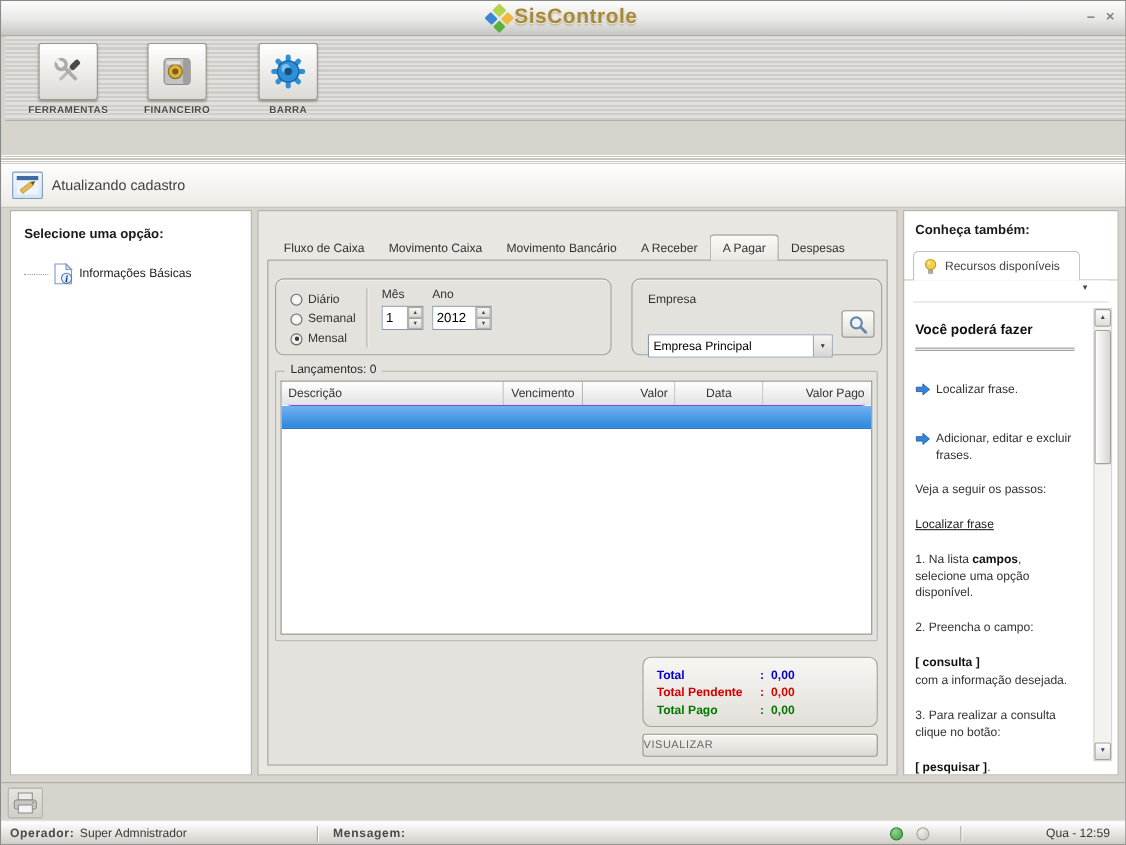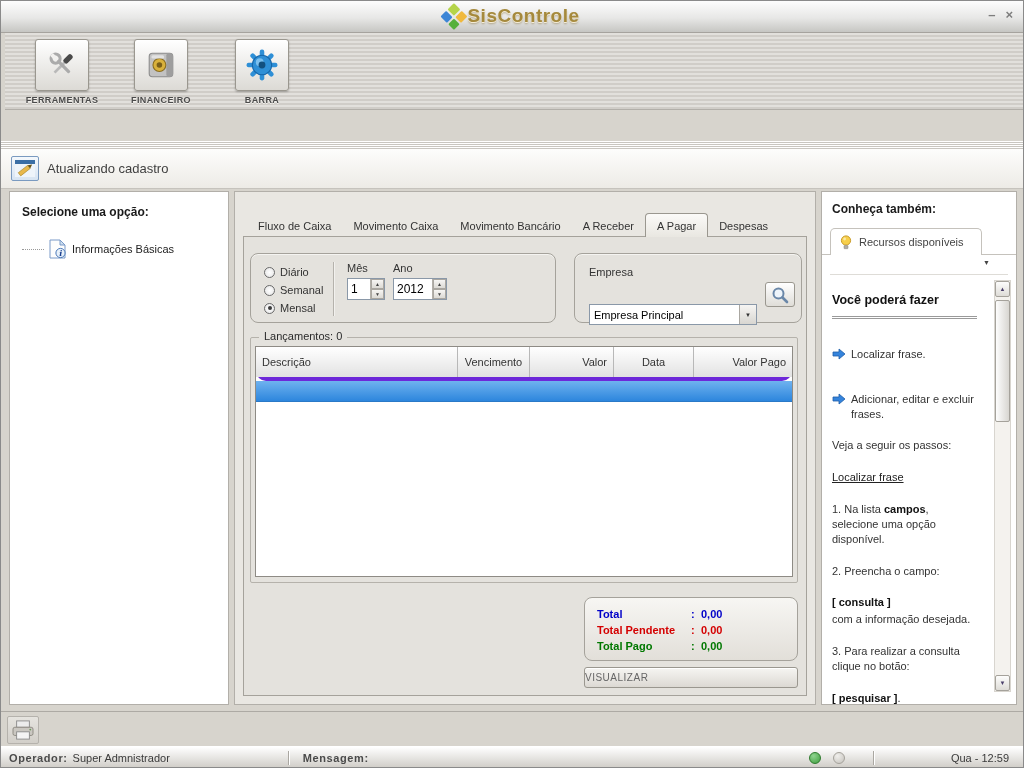--- a/index.html
+++ b/index.html
@@ -81,21 +81,21 @@
   .combo { position:absolute; left:14px; top:30px; width:168px; height:21px; display:flex; border:1px solid #8a98a8; background:#fff;margin-top:20px; }
   .combo-input { flex:1; border:none; outline:none; font-family:"Liberation Sans",sans-serif; font-size:11px; padding:0 4px; min-width:0; }
   .combo-arrow { width:17px; background:linear-gradient(#f6f5f3,#d8d6d1); border-left:1px solid #aaa7a1; font-size:6px; color:#333;
     display:flex; align-items:center; justify-content:center; }
   .search-btn { position:absolute; left:190px; top:28px; width:30px; height:25px; background:linear-gradient(#ffffff,#dfddd8);
     border:1px solid #9a978f; border-radius:3px; display:flex; align-items:center; justify-content:center; }
 
   .fieldset { position:absolute; left:6px; top:100px; width:548px; height:246px; border:1px solid #b5b2ab; border-radius:2px; }
   .legend { position:absolute; left:8px; top:-8px; background:#e4e2dd; padding:0 5px; font-size:11px; color:#2a2a2a; }
   .table-wrap { position:absolute; left:4px; top:8px; right:4px; bottom:5px; border:1px solid #8e8b85; background:#fff; overflow:hidden; }
-  .thead { display:flex; height:34px; border-bottom:4px solid #6d28d9;border-radius:10px; }
+  .thead { display:flex; height:22px; border-bottom:1px solid #6d28d9;border-radius:10px; }
   .th { background:linear-gradient(#ffffff,#e2e2e2); border-right:1px solid #b8b8b8; font-size:11px; color:#333;
     display:flex; align-items:center; padding:0 6px; }
   .th-desc{ width:202px; } .th-venc{ width:72px; justify-content:center; } .th-valor{ width:84px; justify-content:flex-end; }
   .th-data{ width:80px; justify-content:center; } .th-pago{ flex:1; justify-content:flex-end; border-right:none; }
   .sel-row { height:21px; background:linear-gradient(#6fb2ef,#2d86dd); border-bottom:1px solid #2a79c7; }
 
   .totals-box { position:absolute; left:340px; top:360px; width:214px; height:64px; border:1px solid #a5a29b; border-radius:8px;
     background:linear-gradient(#f7f6f3,#e2dfd9); padding:8px 0 0 12px; }
   .total-row { display:grid; grid-template-columns:94px 10px auto; font-weight:bold; font-size:11px; height:16px; align-items:center; }
   .t-blue{ color:#0000c8; } .t-red{ color:#d40000; } .t-green{ color:#007800; }

